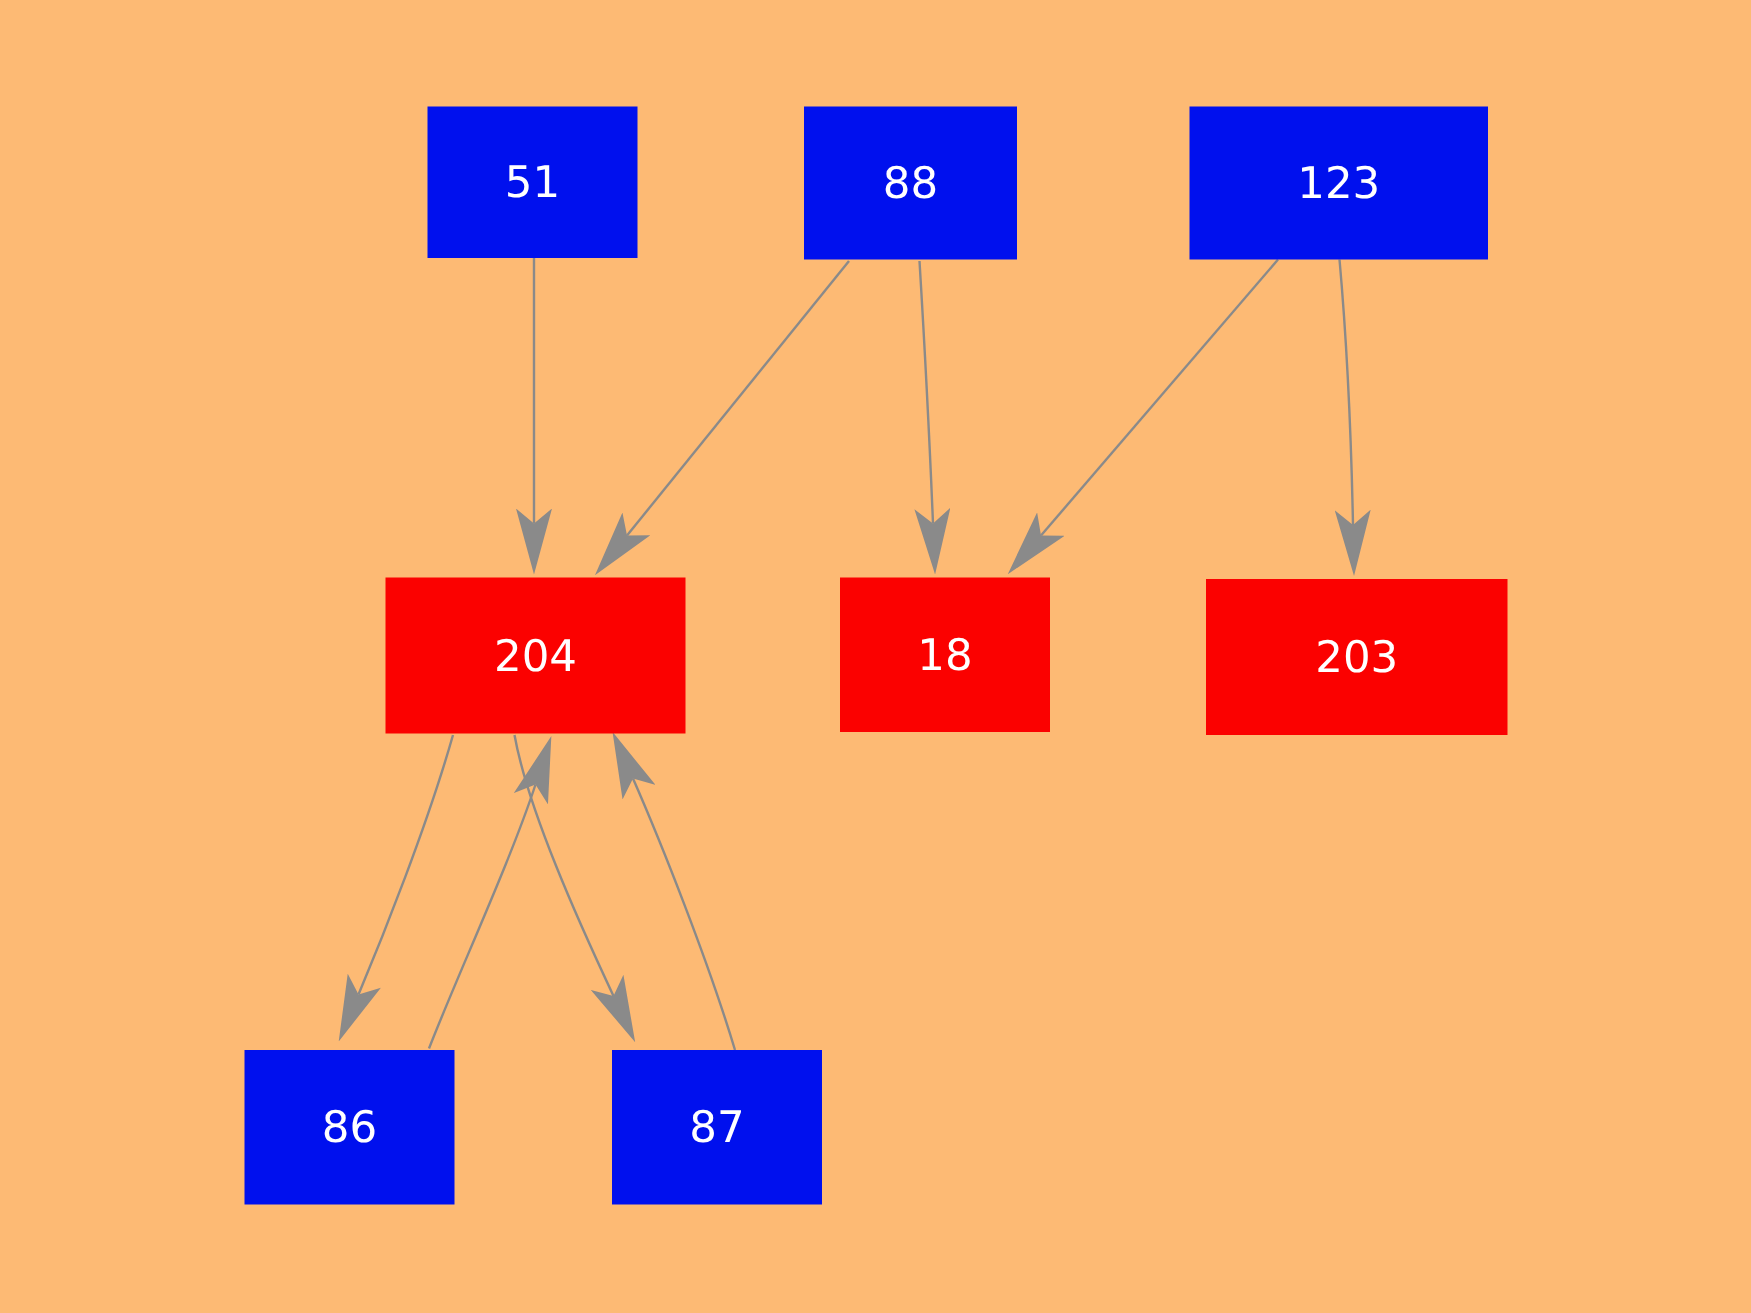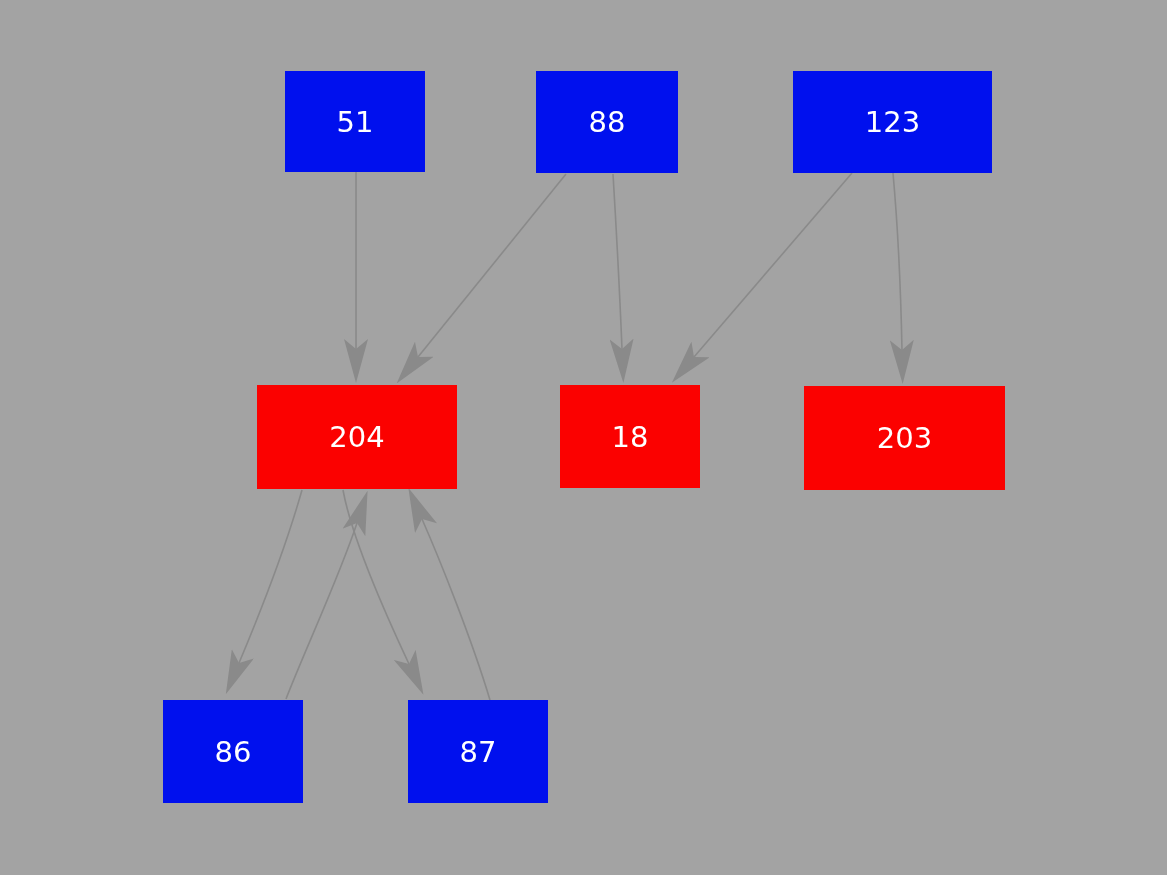--- a/index.html
+++ b/index.html
@@ -8,21 +8,21 @@
     background: #ffffff;
     width: 1167px;
     height: 875px;
     overflow: hidden;
     font-family: "DejaVu Sans", "Liberation Sans", sans-serif;
   }
   #stage {
     position: relative;
     width: 1167px;
     height: 875px;
-    background: #a3a3a3;
+    background: #fdba74;
   }
   svg { display: block; }
   .edge-path {
     fill: none;
     stroke-width: 1.6px;
   }
   .node-label {
     font-family: "DejaVu Sans", "Liberation Sans", sans-serif;
     font-size: 29px;
     text-anchor: middle;

